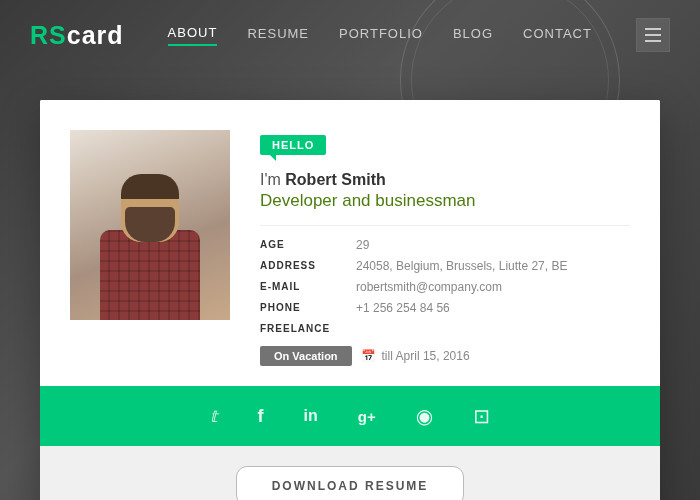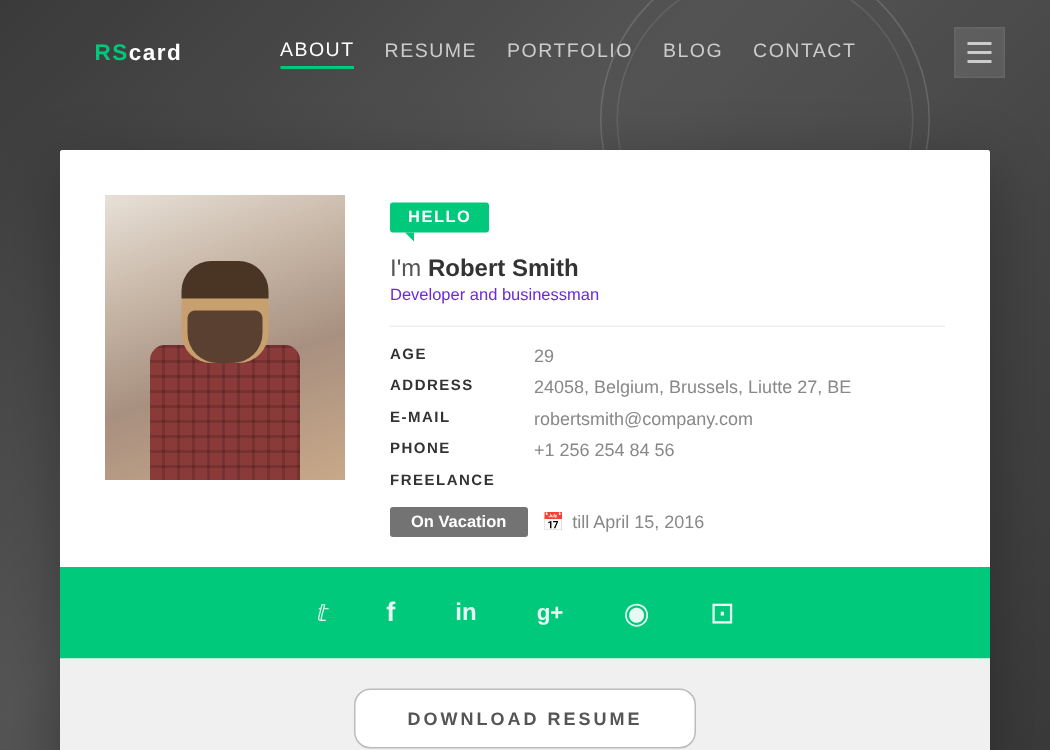--- a/index.html
+++ b/index.html
@@ -47,36 +47,35 @@
       display: flex;
       align-items: center;
       justify-content: space-between;
       padding: 18px 30px;
       background: transparent;
     }
 
     .logo {
       display: flex;
       align-items: center;
-      font-size: 15px;
+      font-size: 25px;
       font-weight: 700;
       letter-spacing: 1px;
-      margin-left: 33px;
     }
     .logo-rs {
       color: #00c97b;
     }
     .logo-card {
       color: #fff;
     }
 
     .nav {
       display: flex;
       align-items: center;
-      gap: 20px;
+      gap: 30px;
     }
     .nav-item {
       color: #ccc;
       font-size: 13px;
       font-weight: 500;
       letter-spacing: 1px;
       text-transform: uppercase;
       cursor: pointer;
       padding-bottom: 4px;
       text-decoration: none;
@@ -245,22 +244,22 @@
       font-size: 16px;
       color: #555;
       margin-bottom: 2px;
       font-weight: 300;
     }
     .intro-name {
       font-weight: 700;
       color: #333;
     }
     .intro-subtitle {
-      font-size: 11px;
-      color: #6d28d9;
+      font-size: 17px;
+      color: #4d7c0f;
       margin-bottom: 14px;
       font-weight: 300;
     }
 
     .divider {
       height: 1px;
       background: #eee;
       margin-bottom: 12px;
     }
 

